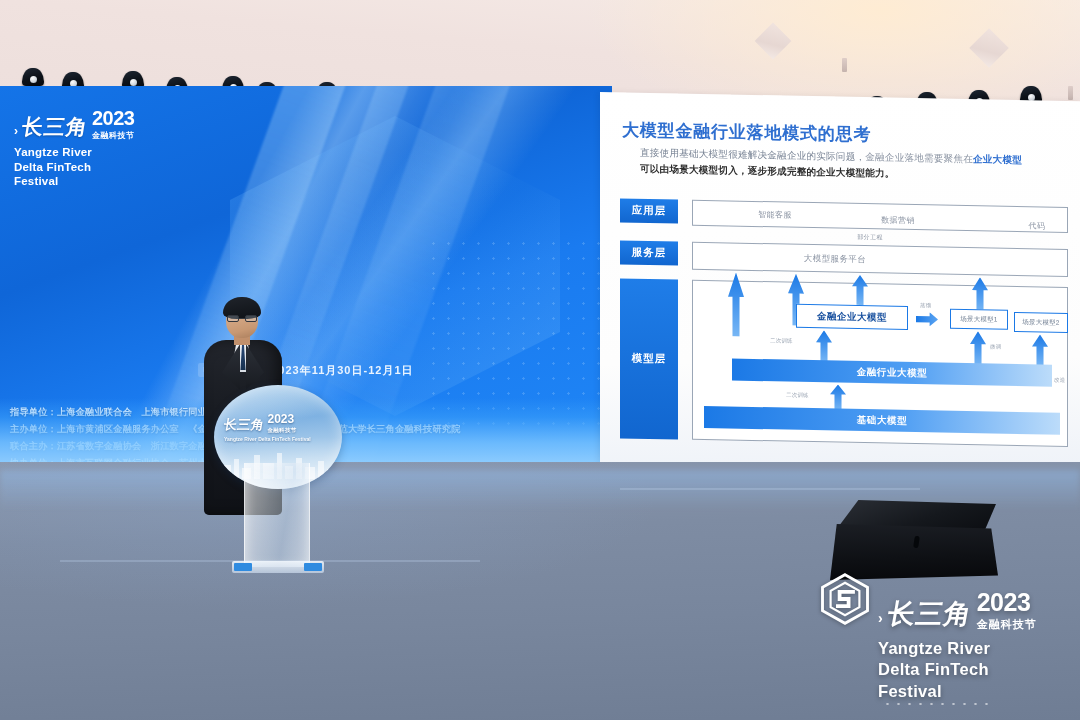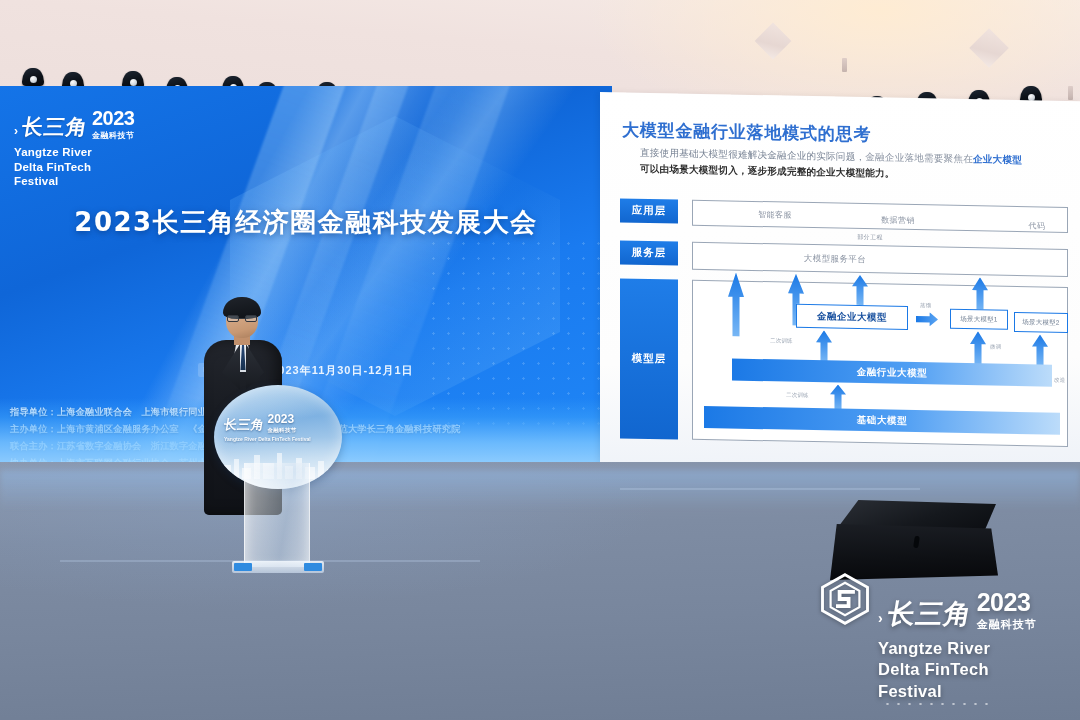--- a/index.html
+++ b/index.html
@@ -387,21 +387,20 @@
         </span>
       </div>
       <div class="logo-en">
         <div>Yangtze River</div>
         <div>Delta FinTech</div>
         <div>Festival</div>
       </div>
     </div>
 
     <div class="bd-title">
-      <div class="l1">2023长三角经济圈金融科技发展大会</div>
     </div>
 
     <div class="bd-meta">
       <span class="place">中国·上海</span><span>2023年11月30日-12月1日</span>
     </div>
 
     <div class="bd-orgs">
       <div>指导单位：上海金融业联合会　上海市银行同业公会　华东师范大学</div>
       <div>主办单位：上海市黄浦区金融服务办公室　《金融时报》有限责任公司　华东师范大学长三角金融科技研究院</div>
       <div>联合主办：江苏省数字金融协会　浙江数字金融协会　安徽省数字金融科技协会</div>

